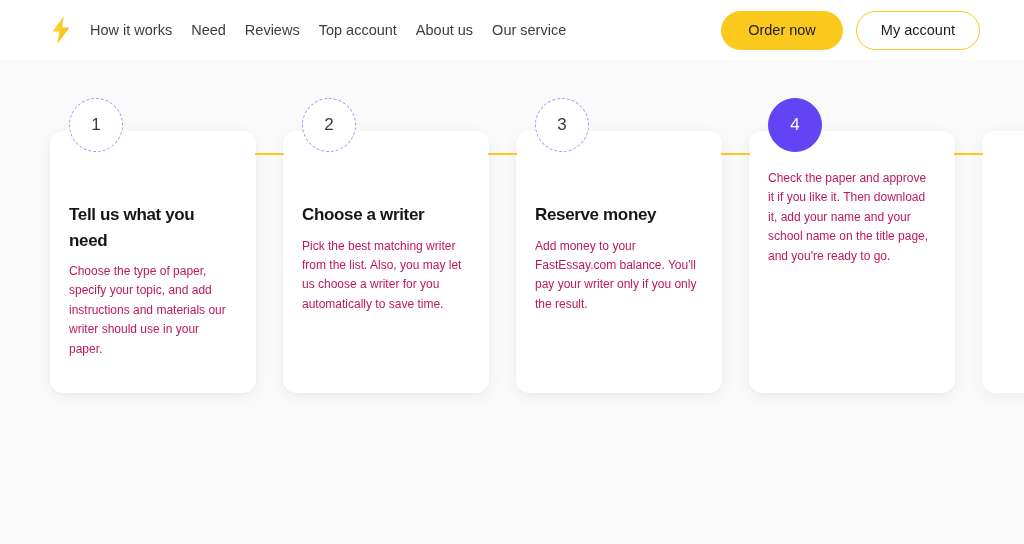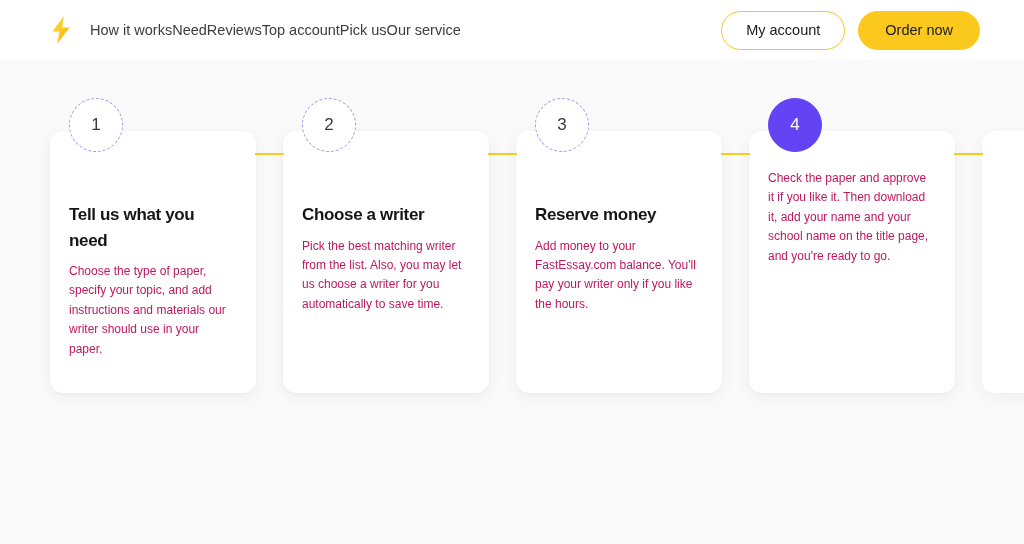--- a/index.html
+++ b/index.html
@@ -44,20 +44,21 @@
   .brand-name {
     font-size: 25px;
     font-weight: bold;
     letter-spacing: -0.6px;
     color: #16161a;
     line-height: 1;
   }
 
   .main-nav {
     display: flex;
+    gap: 19px;
   }
   .nav-link {
     font-size: 14.5px;
     color: #3c3c42;
     text-decoration: none;
     white-space: nowrap;
     line-height: 1;
   }
 
   .header-actions {
@@ -209,27 +210,27 @@
       </defs>
       <path d="M13.8 1.2 L2.4 16.6 L9.3 16.6 L7.4 28.8 L19.4 12.6 L12.2 12.6 Z" fill="url(#boltGrad)"></path>
     </svg>
   </a>
 
   <nav class="main-nav">
     <a class="nav-link" href="#">How it works</a>
     <a class="nav-link" href="#">Need</a>
     <a class="nav-link" href="#">Reviews</a>
     <a class="nav-link" href="#">Top account</a>
-    <a class="nav-link" href="#">Pick us</a>
+    <a class="nav-link" href="#">About us</a>
     <a class="nav-link" href="#">Our service</a>
   </nav>
 
   <div class="header-actions">
+    <button class="btn btn-primary">Order now</button>
     <button class="btn btn-outline">My account</button>
-    <button class="btn btn-primary">Order now</button>
   </div>
 
 </header>
 
 <main class="page">
 
 
   <section class="steps">
 
     <div class="step">
@@ -248,21 +249,21 @@
         <div class="step-title">Choose a writer</div>
         <div class="step-text">Pick the best matching writer from the list. Also, you may let us choose a writer for you automatically to save time.</div>
       </div>
     </div>
 
     <div class="step">
       <div class="step-badge">3</div>
       <div class="step-connector"></div>
       <div class="step-card">
         <div class="step-title">Reserve money</div>
-        <div class="step-text">Add money to your FastEssay.com balance. You'll pay your writer only if you like the hours.</div>
+        <div class="step-text">Add money to your FastEssay.com balance. You'll pay your writer only if you only the result.</div>
       </div>
     </div>
 
     <div class="step">
       <div class="step-badge is-active">4</div>
       <div class="step-connector"></div>
       <div class="step-card">
         <div class="step-text">Check the paper and approve it if you like it. Then download it, add your name and your school name on the title page, and you're ready to go.</div>
       </div>
     </div>

